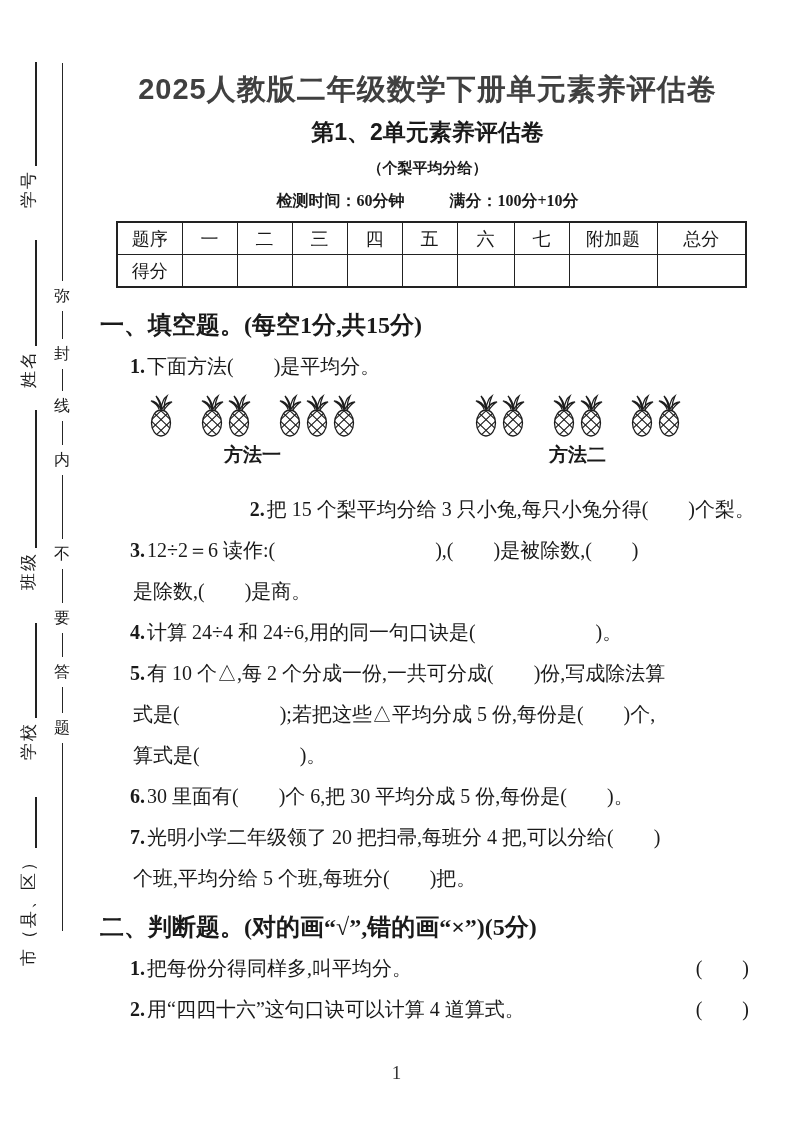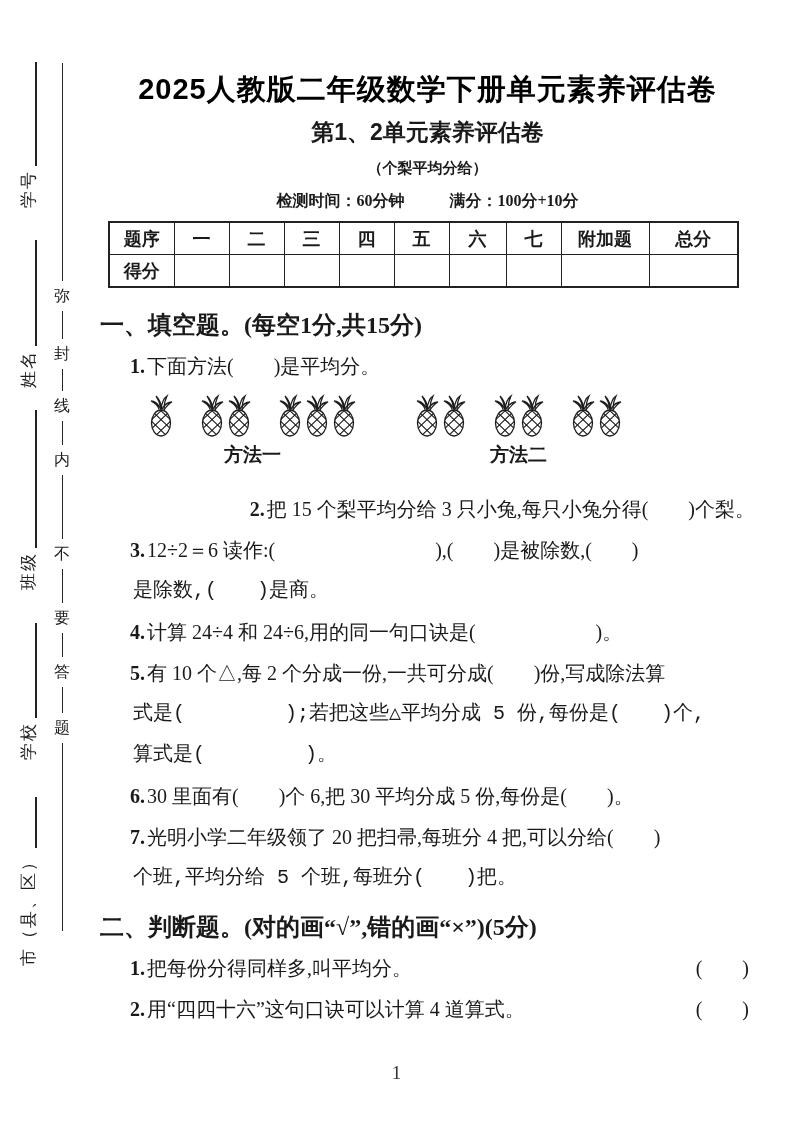--- a/index.html
+++ b/index.html
@@ -21,48 +21,48 @@
   #fold-line{
     position:absolute;left:52px;top:63px;width:20px;
     display:flex;flex-direction:column;align-items:center;row-gap:5px;
   }
   .fdash{width:0;border-left:1.6px solid #262626;}
   .fchar{font-size:16px;line-height:1.25;color:#1c1c1c;}
   
   .content{position:absolute;left:100px;top:0;width:655px;}
   .title{
     margin-top:70px;text-align:center;font-weight:bold;font-size:29px;
-    letter-spacing:1px;font-family:"Liberation Sans", sans-serif;color:#000000;
+    letter-spacing:1px;font-family:"Liberation Sans", sans-serif;color:#404040;
   }
   .subtitle{
     margin-top:7px;text-align:center;font-weight:bold;font-size:23px;
     font-family:"Liberation Sans", sans-serif;
   }
   .note{margin-top:11px;text-align:center;font-weight:bold;font-size:15px;}
   .info{
     margin-top:13px;display:flex;justify-content:center;gap:45px;
     font-weight:bold;font-size:16px;
   }
   
   table.score{
-    border-collapse:collapse;margin-top:9px;margin-left:8px;
-    border:2.2px solid #222;table-layout:fixed;font-weight:bold;
+    border-collapse:collapse;margin-top:9px;margin-left:16px;
+    border:2.2px solid #222;table-layout:fixed;
   }
   table.score td{
     border:1.6px solid #222;height:31px;text-align:center;
     font-size:18px;padding:0;
   }
   
   .sec-heading{margin-top:25px;font-weight:bold;font-size:24px;height:24px;line-height:24px;}
   .q{margin-top:17px;padding-left:30px;font-size:20px;height:24px;line-height:24px;white-space:nowrap;}
   .q .qnum{font-weight:bold;padding-right:2px;font-family:"Liberation Serif", serif;}
-  .q.cont{padding-left:33px;font-family:Liberation Mono, monospace;}
+  .q.cont{padding-left:33px;}
   .q.judge{display:flex;justify-content:space-between;padding-right:6px;align-items:flex-end;}
   
-  .fig-row{display:flex;gap:57px;padding-left:48px;margin-top:16px;}
+  .fig-row{display:flex;gap:116px;padding-left:48px;margin-top:16px;}
   .method{display:flex;flex-direction:column;}
   .pines{display:flex;gap:25px;align-items:flex-end;}
   .pgroup{display:flex;gap:1px;}
   svg.pine{width:26px;height:45px;display:block;}
   .m-label{text-align:center;font-weight:bold;font-size:19px;margin-top:3px;}
   
   .page-num{position:absolute;top:1062px;left:0;width:793px;text-align:center;font-size:19px;color:#333;}
   .hidden-defs{position:absolute;width:0;height:0;overflow:hidden;}
 </style>
 </head>

